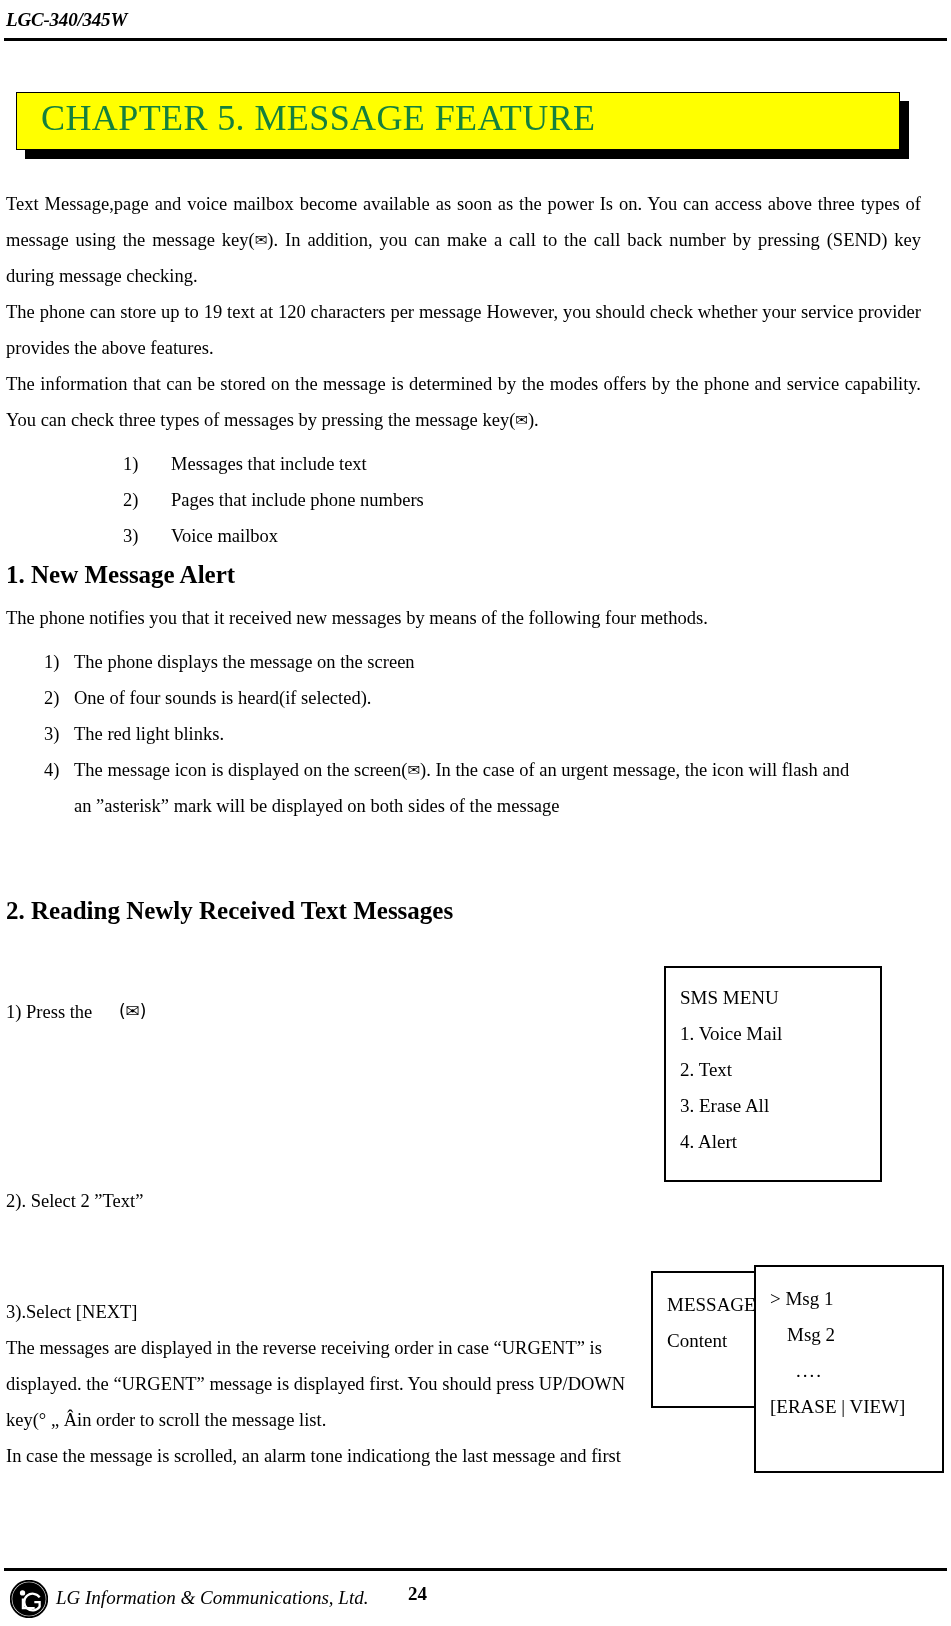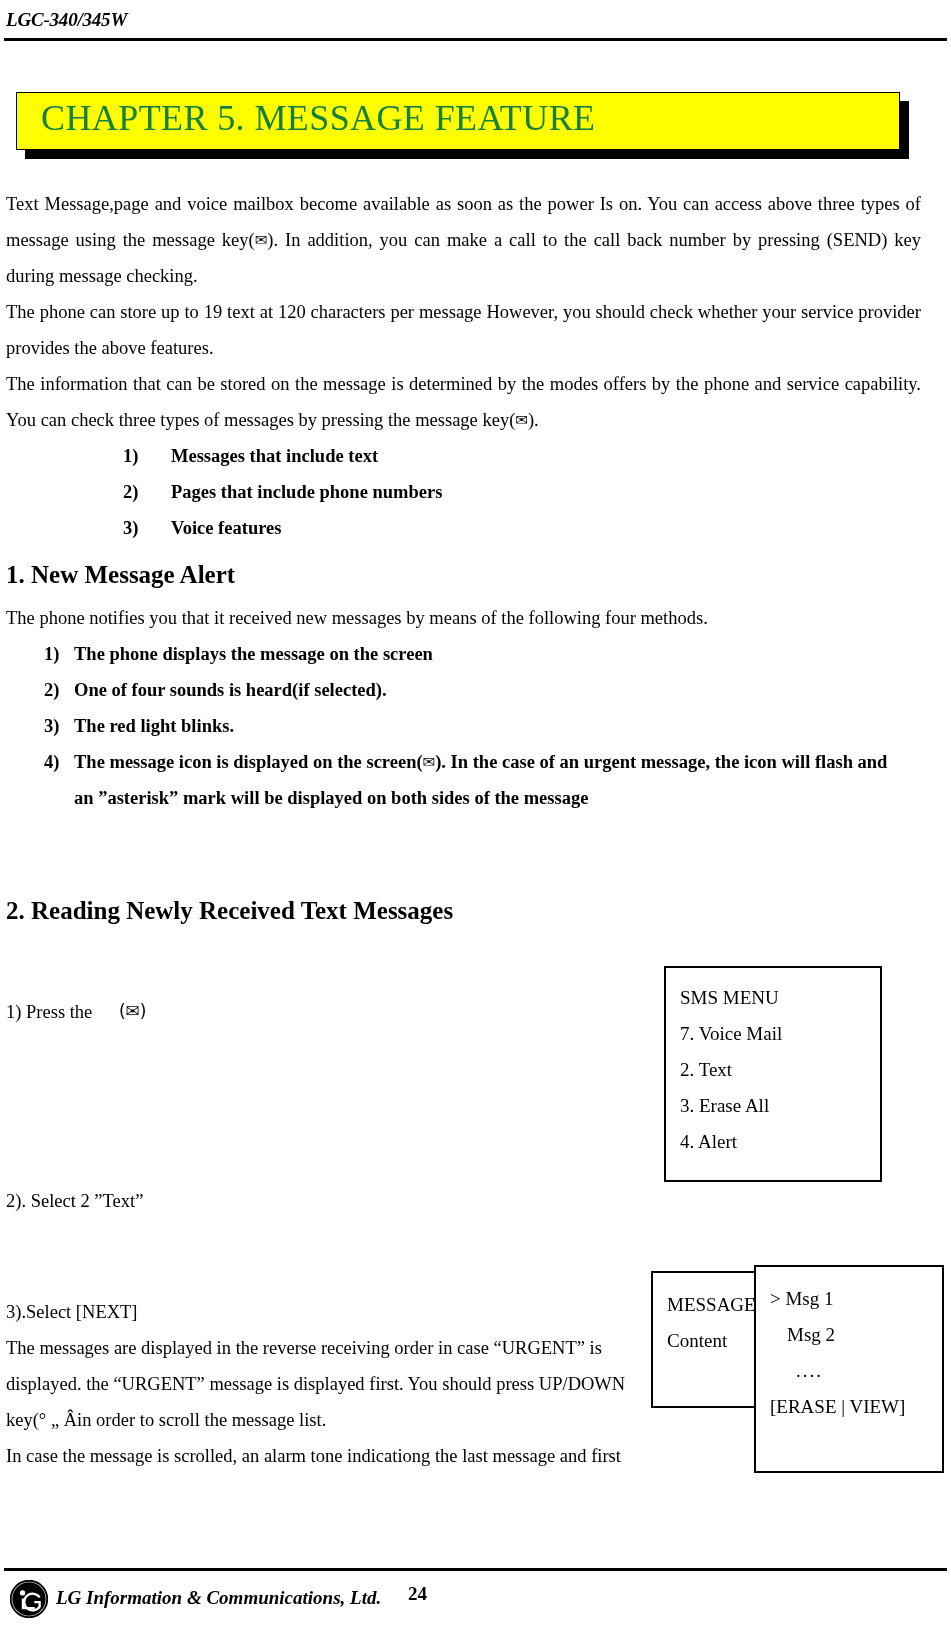--- a/index.html
+++ b/index.html
@@ -102,24 +102,23 @@
     text-align: left;
   }
   .env {
     font-family: "DejaVu Sans", sans-serif;
     font-size: 15px;
     vertical-align: 1px;
   }
 
   
   .olist {
-    margin: 0;
+    margin: 8px;
     padding: 0;
     list-style: none;
-    font-weight: bold;
   }
   .olist li {
     margin: 0;
     padding: 0;
     line-height: 36px;
     white-space: nowrap;
   }
   .olist .num {
     display: inline-block;
     text-align: left;
@@ -218,21 +217,21 @@
     left: 0;
     top: 0;
     width: 38px;
     height: 38px;
   }
   .footer-text {
     position: absolute;
     left: 46px;
     top: 7px;
     font-size: 19px;
-    font-weight: bold;
+    font-weight: normal;
     font-style: italic;
     white-space: nowrap;
   }
   .page-num {
     position: absolute;
     left: 398px;
     top: 3px;
     font-size: 19px;
     font-weight: bold;
     white-space: nowrap;
@@ -259,21 +258,21 @@
 
     <p class="para"><span>Text Message,page and voice mailbox become available as soon as the power Is on. You can access above three types of message using the message key(</span><span class="env">✉</span><span>). In addition, you can make a call to the call back number by pressing (SEND) key during message checking.</span></p>
 
     <p class="para">The phone can store up to 19 text at 120 characters per message However, you should check whether your service provider provides the above features.</p>
 
     <p class="para"><span>The information that can be stored on the message is determined by the modes offers by the phone and service capability. You can check three types of messages by pressing the message key(</span><span class="env">✉</span><span>).</span></p>
 
     <ul class="olist list-a">
       <li><span class="num">1)</span><span>Messages that include text</span></li>
       <li><span class="num">2)</span><span>Pages that include phone numbers</span></li>
-      <li><span class="num">3)</span><span>Voice features</span></li>
+      <li><span class="num">3)</span><span>Voice mailbox</span></li>
     </ul>
   </div>
 
   <div class="sec-heading" id="sec1">1. New Message Alert</div>
 
   <div class="block" style="top:600px; width:915px;">
     <p class="para nojust">The phone notifies you that it received new messages by means of the following four methods.</p>
     <ul class="olist list-b">
       <li><span class="num">1)</span><span>The phone displays the message on the screen</span></li>
       <li><span class="num">2)</span><span>One of four sounds is heard(if selected).</span></li>
@@ -295,21 +294,21 @@
 
   <div class="block" style="top:1330px; width:940px;">
     <div class="para nojust" style="white-space:nowrap;">  The messages are displayed in the reverse receiving order in case “URGENT” is</div>
     <div class="para" style="width:915px; text-align:justify;">displayed. the “URGENT” message is displayed first. You should press UP/DOWN</div>
     <div class="para nojust" style="white-space:nowrap;">key(° „ Âin order to scroll the message list.</div>
     <div class="para" style="width:915px; text-align:justify;">In case the message is scrolled, an alarm tone indicationg the last message and first</div>
   </div>
 
   <div class="screenbox" id="sms-menu-box">
     <div class="line">SMS MENU</div>
-    <div class="line">7. Voice Mail</div>
+    <div class="line">1. Voice Mail</div>
     <div class="line">2. Text</div>
     <div class="line">3. Erase All</div>
     <div class="line">4. Alert</div>
   </div>
 
   <div class="screenbox" id="message-box">
     <div class="line">MESSAGE</div>
     <div class="line">Content</div>
   </div>
 

